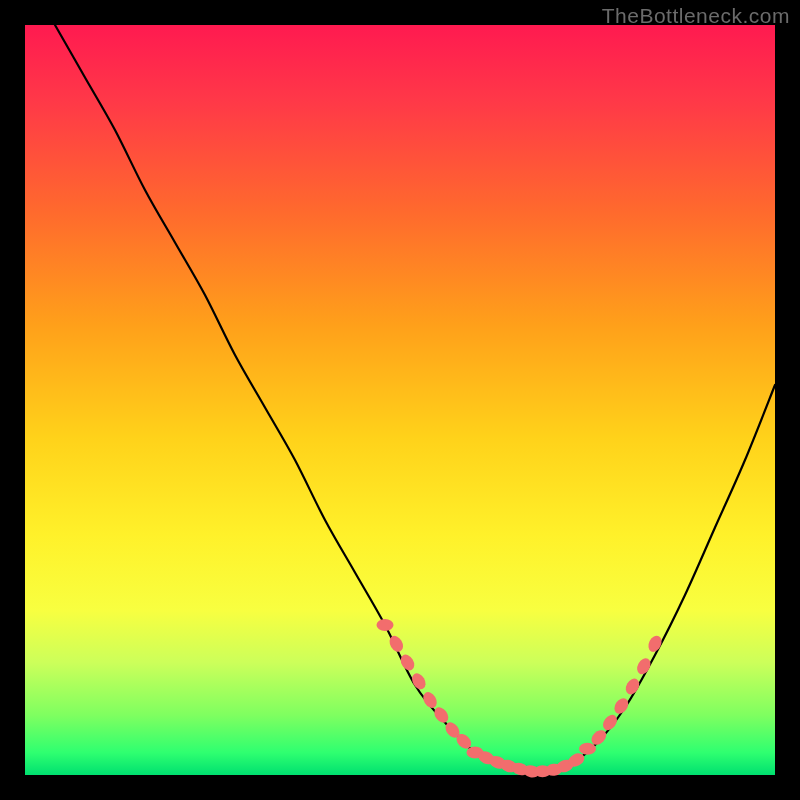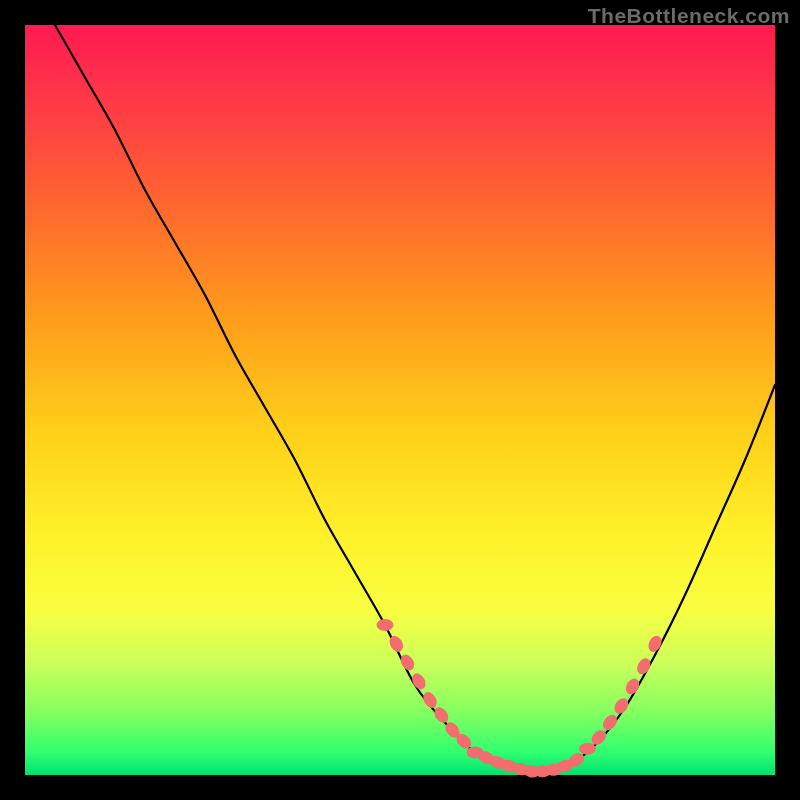--- a/index.html
+++ b/index.html
@@ -36,21 +36,21 @@
       #7fff60 92%,
       #2fff70 97%,
       #00e070 100%);
   }
   .watermark {
     position: absolute;
     top: 4px;
     right: 10px;
     font-family: Arial, Helvetica, sans-serif;
     font-size: 21px;
-    font-weight: bold;
+    font-weight: normal;
     color: #6b6b6b;
     letter-spacing: 0.5px;
     user-select: none;
   }
   svg.curve {
     position: absolute;
     left: 0;
     top: 0;
     width: 750px;
     height: 750px;

